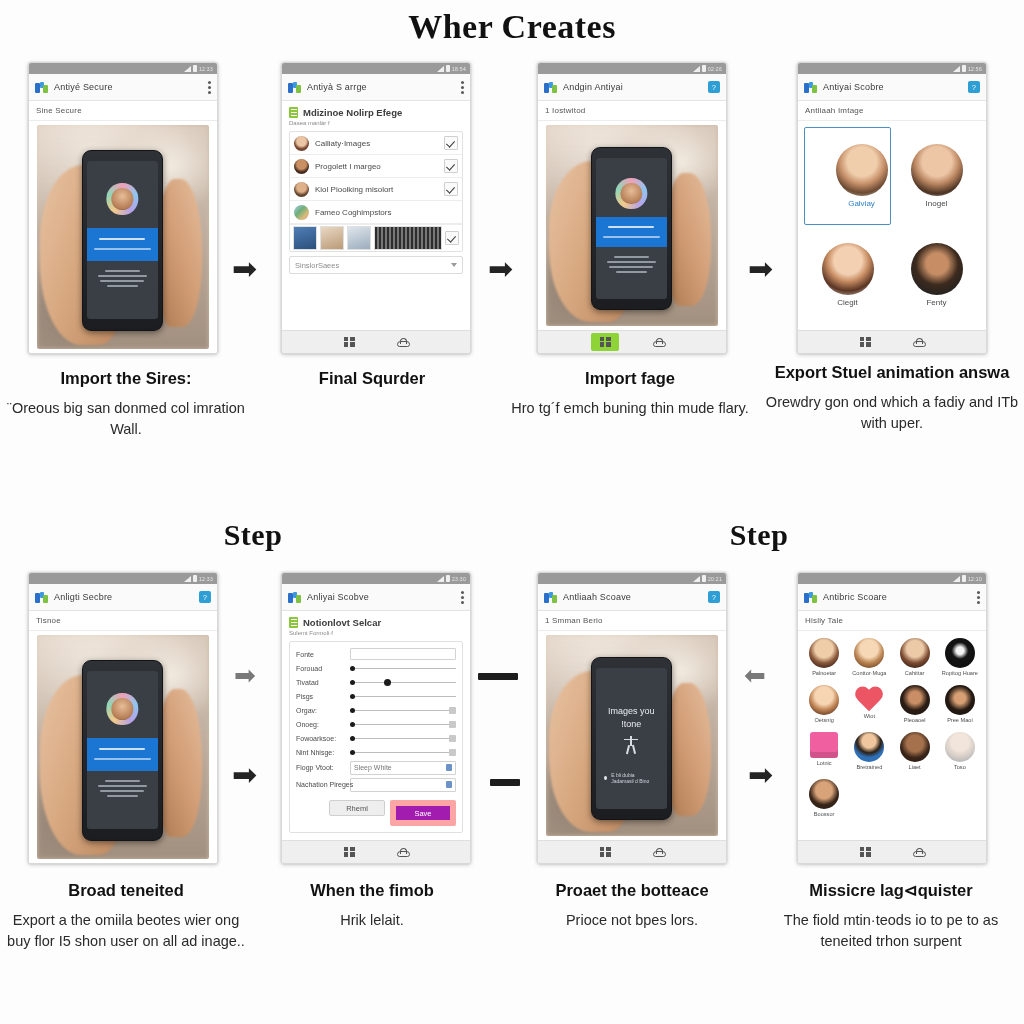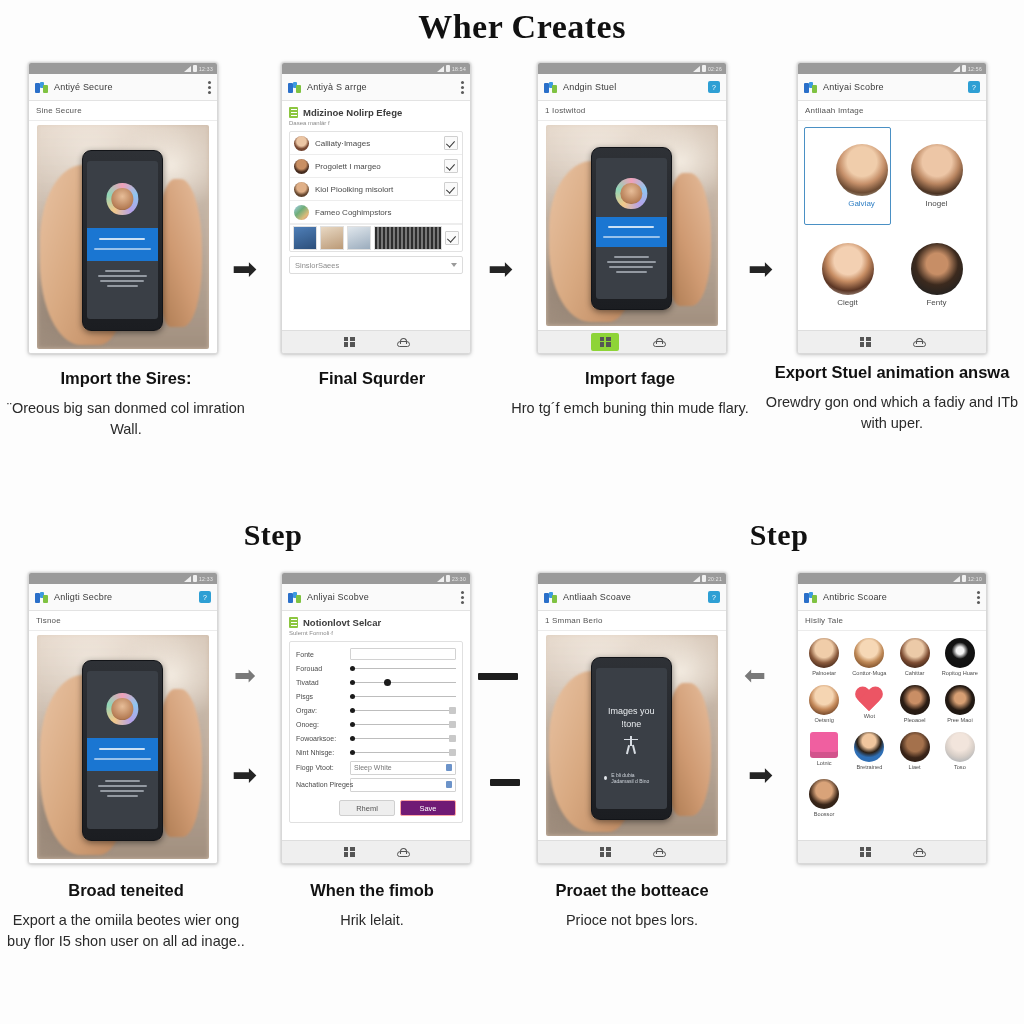--- a/index.html
+++ b/index.html
@@ -14,21 +14,20 @@
 
   
   .section-title{
     position:absolute;
     font-family:"Liberation Serif",serif;
     font-weight:700;
     color:#111;
     text-align:center;
     letter-spacing:.5px;
     white-space:nowrap;
-    padding-left:20px;
   }
   #title-main{left:0;right:0;top:8px;font-size:34px;}
   #title-step-1{left:128px;width:250px;top:518px;font-size:30px;}
   #title-step-2{left:640px;width:238px;top:518px;font-size:30px;}
 
   
   .row{position:absolute;left:0;width:889px;}
   #row-1{top:62px;height:290px;}
   #row-2{top:572px;height:290px;}
 
@@ -203,21 +202,21 @@
   .slider .knob.big{width:7px;height:7px;}
   .slider .endbox{position:absolute;right:0;width:7px;height:7px;background:#c9c9c9;border-radius:1px;}
   .fselect{flex:1 1 auto;height:12px;border:1px solid #d2d2d2;background:#fff;border-radius:1px;
            display:flex;align-items:center;justify-content:space-between;padding:0 3px;}
   .fselect span{font-size:7px;color:#777;filter:blur(.6px);}
   .fselect .mini{width:6px;height:7px;background:#6c93c9;border-radius:1px;}
   .btnrow{display:flex;justify-content:flex-end;gap:5px;margin-top:7px;}
   .btn{height:14px;min-width:54px;border-radius:2px;display:flex;align-items:center;justify-content:center;
        font-size:7.5px;filter:blur(.5px);}
   .btn.secondary{background:#eeeeee;border:1px solid #cfcfcf;color:#555;}
-  .btn.primary{background:#701a75;border:1px solid #fca5a5;color:#fff;}
+  .btn.primary{background:#a21caf;border:6px solid #fca5a5;color:#fff;}
 
   
   .grid4{position:absolute;inset:5px 4px;display:grid;grid-template-columns:repeat(4,1fr);
          grid-auto-rows:46px;gap:1px;align-content:start;}
   .g4cell{display:flex;flex-direction:column;align-items:center;justify-content:flex-start;gap:2px;padding-top:2px;}
   .g4av{width:30px;height:30px;border-radius:50%;filter:blur(.3px);}
   .g4label{font-size:5.6px;color:#4e4e4e;filter:blur(.6px);white-space:nowrap;}
   .heart{width:30px;height:26px;position:relative;filter:blur(.3px);}
   .heart:before,.heart:after{content:"";position:absolute;top:2px;width:15px;height:24px;background:#ec5564;border-radius:15px 15px 0 0;}
   .heart:before{left:15px;transform:rotate(-45deg);transform-origin:0 100%;}
@@ -371,21 +370,21 @@
         <span class="sb-sig"></span>
         <span class="sb-bat"></span>
         <span class="sb-clock">02:26</span>
       </div>
       <div class="appbar">
         <span class="app-logo">
             <i></i>
             <i></i>
             <i></i>
           </span>
-        <span class="app-title">Andgin Stuel</span>
+        <span class="app-title">Andgin Antiyai</span>
         <span class="appbar-spacer"></span>
         <span class="blue-chip">?</span>
       </div>
       <div class="substrip">
         <span>1 Iostwitod</span>
       </div>
       <div class="panel-body">
         <div class="photo">
           <div class="bgblur"></div>
           <div class="hand"></div>
@@ -804,14 +803,18 @@
     <div class="cap-body">Export a the omiila beotes wier ong buy flor I5 shon user on all ad inage..</div>
   </div>
   <div class="caption" id="cap-6">
     <div class="cap-title">When the fimob</div>
     <div class="cap-body">Hrik lelait.</div>
   </div>
   <div class="caption" id="cap-7">
     <div class="cap-title">Proaet the botteace</div>
     <div class="cap-body">Prioce not bpes lors.</div>
   </div>
+  <div class="caption" id="cap-8">
+    <div class="cap-title">Missicre lag⊲quister</div>
+    <div class="cap-body">The fiold mtin·teods io to pe to as teneited trhon surpent</div>
+  </div>
 
 </div>
 
 </body></html>

